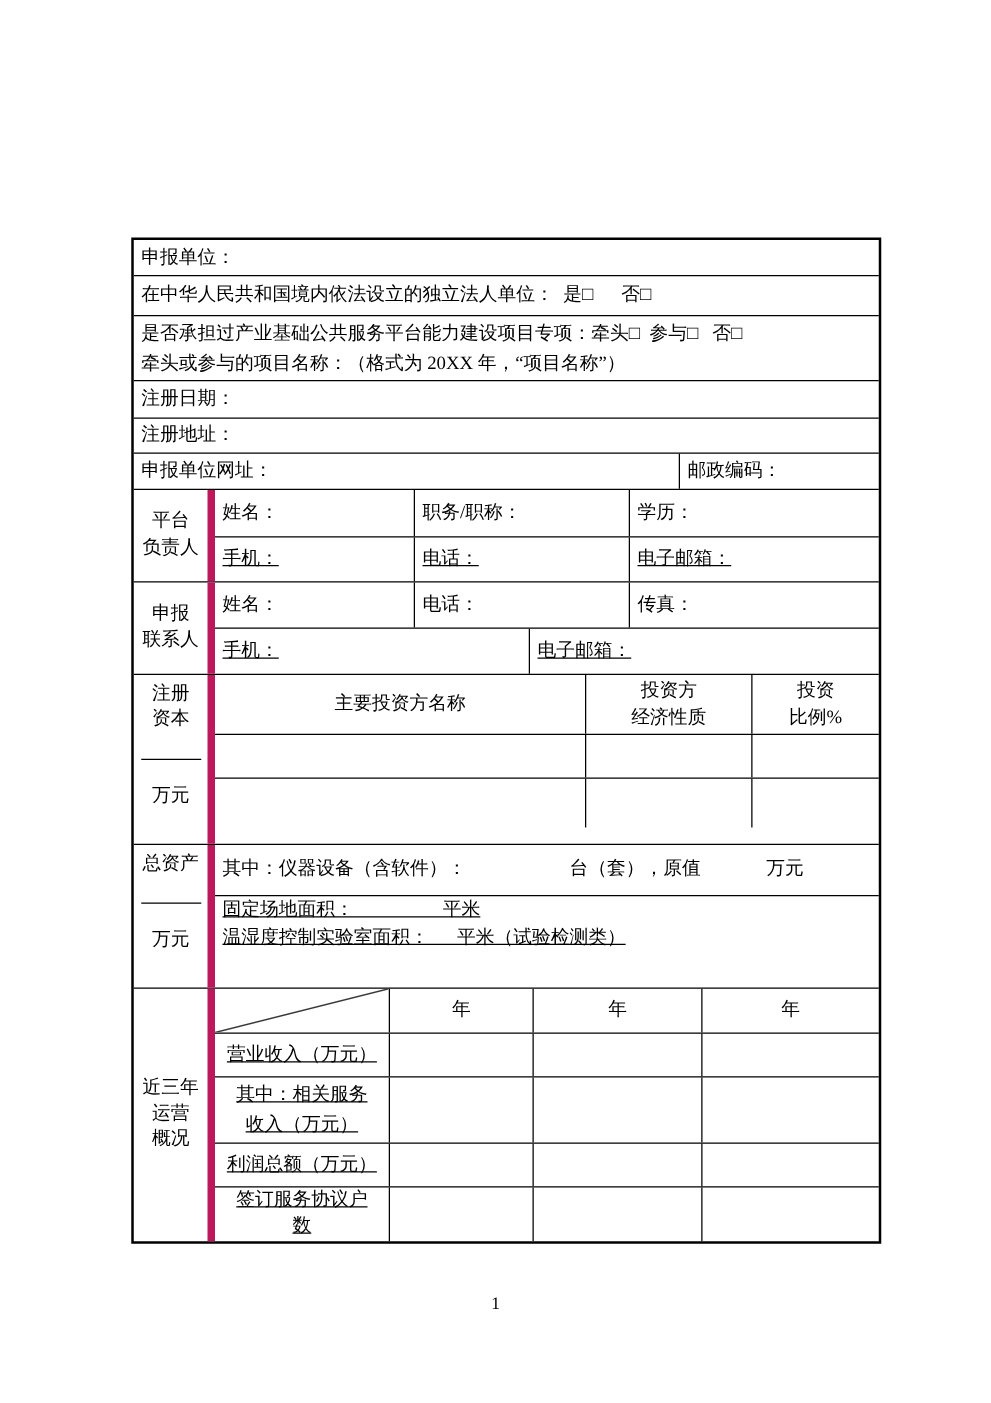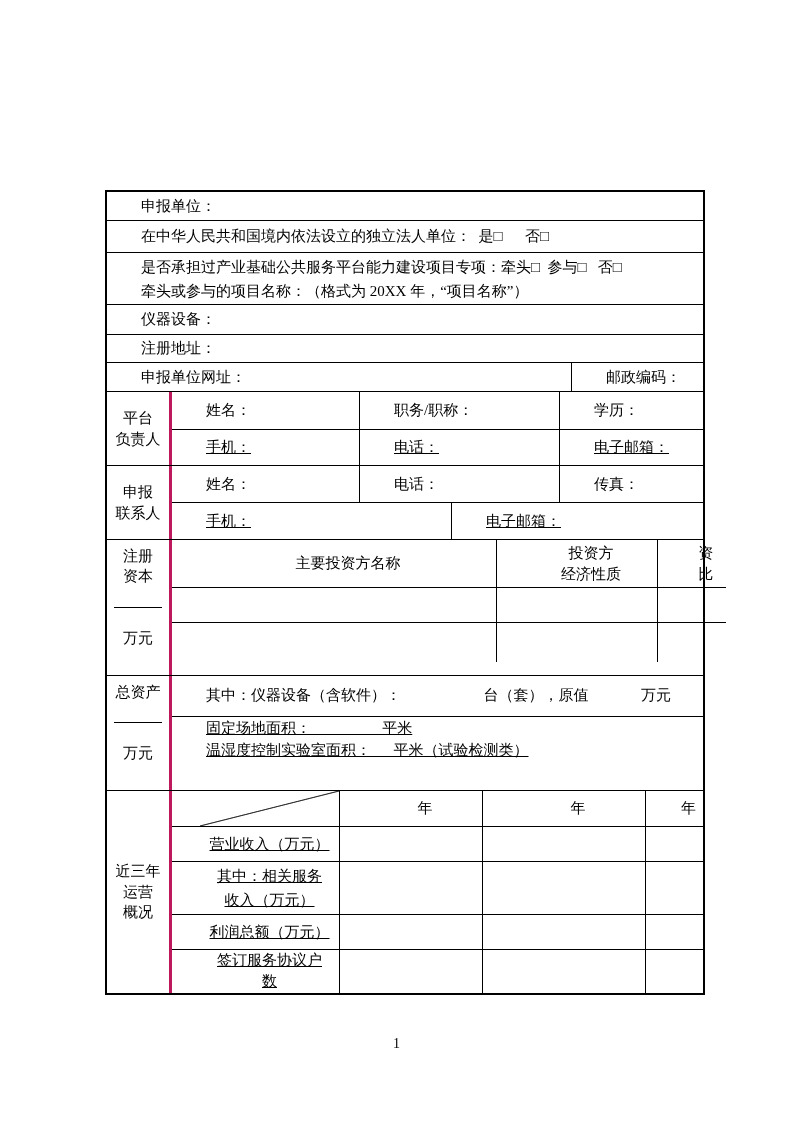--- a/index.html
+++ b/index.html
@@ -15,29 +15,29 @@
   }
   .table {
     position:absolute; left:105px; top:190px; width:600px;
     border:2px solid #000; background:#fff;
     font-size:15px; line-height:1.35;
   }
   .trow { display:flex; }
   .trow + .trow, .tgroup + .trow, .trow + .tgroup, .tgroup + .tgroup { border-top:1px solid #000; }
   .c {
     display:flex; align-items:center; padding:1px 6px;
-    border-right:1px solid #000; white-space:pre-wrap; overflow:hidden;margin-left:28px;
+    border-right:1px solid #000; white-space:pre-wrap; overflow:hidden;
   }
   .c:last-child { border-right:none; }
   .grow { flex:1 1 auto; }
   .tgroup { display:flex; }
   .glabel {
-    width:65px; flex:0 0 65px; border-right:3px solid #be185d;
+    width:65px; flex:0 0 65px; border-right:6px solid #be185d;
     display:flex; flex-direction:column; align-items:center; justify-content:center;
-    text-align:center; white-space:pre-line; padding:6px 2px;
+    text-align:center; white-space:pre-line; padding:6px 2px;font-family:Liberation Mono, monospace;
   }
   .glabel.split { justify-content:space-between; }
   .gbody { flex:1 1 auto; display:flex; flex-direction:column; }
   .gbody .trow + .trow { border-top:1px solid #000;text-decoration:underline; }
   .fill-slot { width:48px; border-bottom:1px solid #000; }
   .center { justify-content:center; text-align:center; }
   .pre { white-space:pre-wrap; }
   
   .h28{height:28px}.h29{height:29px}.h30{height:30px}.h31{height:31px}
   .h32{height:32px}.h34{height:40px}.h35{height:35px}.h36{height:36px}
@@ -76,21 +76,21 @@
       <div class="c grow">在中华人民共和国境内依法设立的独立法人单位：  是□      否□</div>
     </div>
 
 
     <div class="trow h52">
       <div class="c grow two-line">是否承担过产业基础公共服务平台能力建设项目专项：牵头□  参与□   否□
 牵头或参与的项目名称：（格式为 20XX 年，“项目名称”）</div>
     </div>
 
     <div class="trow h30">
-      <div class="c w172">仪器设备：</div>
+      <div class="c w172">注册日期：</div>
     </div>
 
     <div class="trow h28">
       <div class="c grow">注册地址：</div>
     </div>
 
     <div class="trow h29">
       <div class="c w437">申报单位网址：</div>
       <div class="c grow">邮政编码：</div>
     </div>

